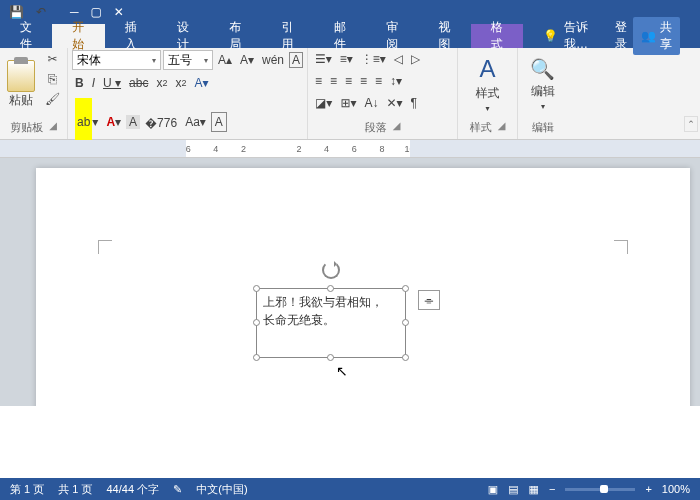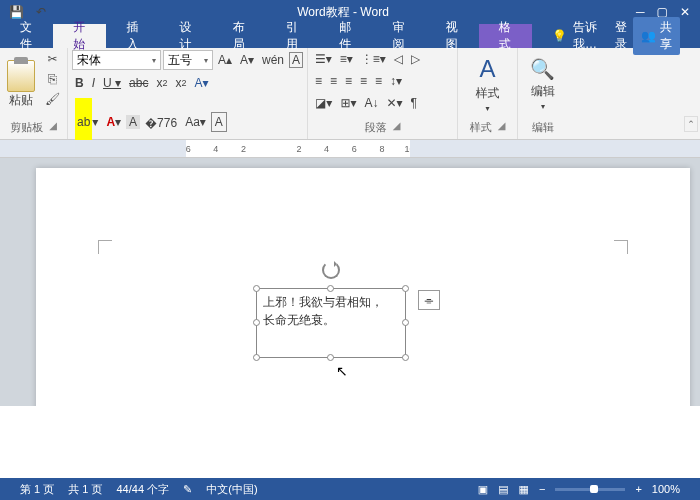--- a/index.html
+++ b/index.html
@@ -4,21 +4,21 @@
 <style>
 *{margin:0;padding:0;box-sizing:border-box;font-family:"Microsoft YaHei","Segoe UI",sans-serif;user-select:none}
 body{width:700px;height:500px;overflow:hidden;background:#fff;font-size:12px;position:relative}
 .titlebar{height:24px;background:#2b579a;display:flex;align-items:center;color:#fff;font-size:12px}
 .titlebar .title{flex:1;text-align:center}
 .titlebar .tool{background:#7b5fc7;padding:0 12px;height:100%;display:flex;align-items:center;margin-left:40px}
 .titlebar .ctrls{display:flex;gap:12px;padding:0 10px}
 .titlebar .ctrls span{cursor:pointer}
 .tabs{height:24px;background:#2b579a;display:flex;color:#fff;font-size:12px}
 .tab{padding:0 20px;display:flex;align-items:center;cursor:pointer}
-.tab.active{background:#f3f3f3;color:#4c1d95}
+.tab.active{background:#f3f3f3;color:#a16207}
 .qat{width:60px;display:flex;align-items:center;gap:6px;padding-left:6px}
 .tab.fmt{background:#7b5fc7}
 .tab.right{margin-left:auto;display:flex;gap:6px;align-items:center}
 .sharebtn{background:#4a7cc4;padding:2px 8px;border-radius:2px;display:flex;gap:4px;align-items:center}
 .ribbon{height:92px;background:#f3f3f3;border-bottom:1px solid #ccc;display:flex}
 .group{border-right:1px solid #ddd;display:flex;flex-direction:column;padding:2px 4px}
 .group-body{flex:1;display:flex;gap:4px}
 .group-label{text-align:center;font-size:11px;color:#666;display:flex;justify-content:center;gap:6px;padding:2px 0}
 .group-label .lnch{cursor:pointer;color:#888;font-size:10px}
 .btn{cursor:pointer;display:inline-flex;align-items:center;justify-content:center;padding:2px 3px;color:#444;font-size:12px}
@@ -49,35 +49,34 @@
 .handle.e{right:-4px;top:50%;margin-top:-4px}
 .handle.w{left:-4px;top:50%;margin-top:-4px}
 .handle.nw{top:-4px;left:-4px}
 .handle.ne{top:-4px;right:-4px}
 .handle.sw{bottom:-4px;left:-4px}
 .handle.se{bottom:-4px;right:-4px}
 .rotate{position:absolute;top:-28px;left:50%;margin-left:-9px;width:18px;height:18px;border:2px solid #888;border-radius:50%;border-top-color:transparent}
 .rotate:after{content:"";position:absolute;top:-2px;right:-2px;border:3px solid transparent;border-left-color:#888}
 .layout-btn{position:absolute;left:382px;top:122px;width:22px;height:20px;border:1px solid #999;background:#fff;display:flex;align-items:center;justify-content:center;font-size:11px}
 .cursor{position:absolute;left:300px;top:195px;font-size:14px;color:#000}
-.status{position:absolute;bottom:0;left:0;right:0;height:22px;background:#2b579a;color:#fff;display:flex;align-items:center;font-size:11px;padding:0 20px;gap:14px}
+.status{position:absolute;bottom:0;left:0;right:0;height:22px;background:#2b579a;color:#fff;display:flex;align-items:center;font-size:11px;padding:0 10px;gap:14px}
 .status .rt{margin-left:auto;display:flex;gap:10px;align-items:center}
 .slider{width:70px;height:3px;background:#5a7fb8;position:relative}
 .slider:before{content:"";position:absolute;left:50%;top:-3px;width:8px;height:8px;background:#fff;border-radius:2px}
 .collapse-arrow{position:absolute;right:2px;top:116px;width:14px;height:16px;background:#f3f3f3;display:flex;align-items:center;justify-content:center;font-size:9px;color:#666;cursor:pointer;border:1px solid #ddd}
 </style>
 </head>
 <body>
 
 <div class="titlebar">
   <div class="qat">
     <span class="btn">💾</span>
     <span class="btn">↶</span>
   </div>
-  <div class="title">Word教程 - Word</div>
   <div class="ctrls">
     <span>─</span>
     <span>▢</span>
     <span>✕</span>
   </div>
 </div>
 
 <div class="tabs">
   <div class="tab">文件</div>
   <div class="tab active">开始</div>
@@ -85,21 +84,21 @@
   <div class="tab">设计</div>
   <div class="tab">布局</div>
   <div class="tab">引用</div>
   <div class="tab">邮件</div>
   <div class="tab">审阅</div>
   <div class="tab">视图</div>
   <div class="tab fmt">格式</div>
   <div class="tab right">
     <span>💡</span>
     <span>告诉我…</span>
-    <span style="margin-left:12px">登录</span>
+    <span style="margin-left:21px">登录</span>
     <span class="sharebtn">
         <span>👥</span>
         <span>共享</span>
       </span>
   </div>
 </div>
 
 <div class="ribbon">
   <div class="group" style="width:68px">
     <div class="group-body">

